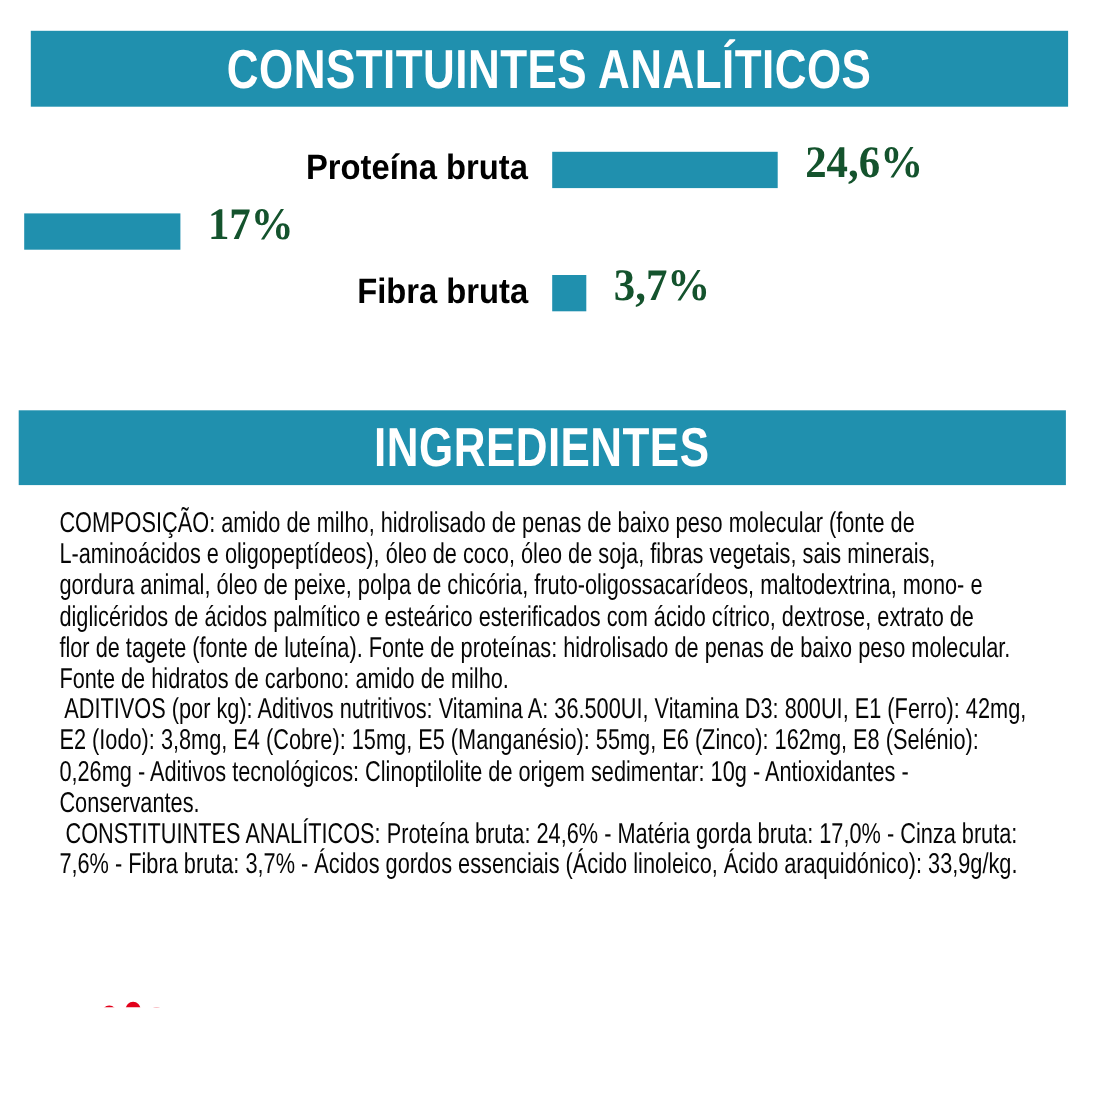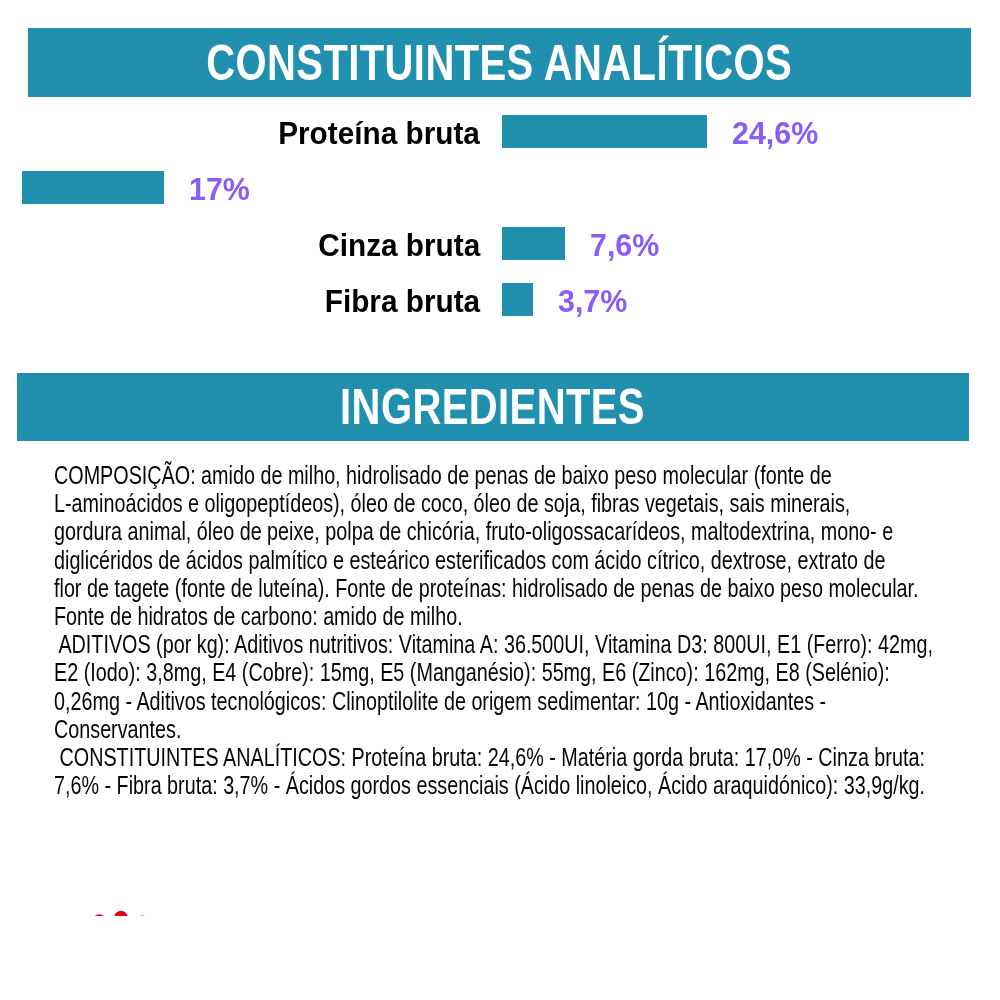--- a/index.html
+++ b/index.html
@@ -27,42 +27,43 @@
     font-size: 50px;
     font-weight: bold;
     letter-spacing: 0.5px;
     white-space: nowrap;
     display: inline-block;
     transform: scaleX(0.80);
   }
 
   
   #bar-chart { position: absolute; left: 0; top: 115px; width: 1000px; }
-  .crow { display: flex; align-items: flex-start; height: 56px; }
+  .crow { display: flex; align-items: flex-end; height: 56px; }
   .clabel {
     flex: 0 0 480px;
     text-align: right;
     font-size: 32px;
     font-weight: bold;
     color: #000000;
     white-space: nowrap;
   }
   .clabel > span { display: inline-block; transform: scaleX(0.93); transform-origin: 100% 50%; }
   .cbar {
     height: 33px;
     margin-left: 22px;
     background: var(--teal, #2090AE);
     flex: 0 0 auto;
   }
   .cval {
     margin-left: 25px;
-    font-size: 32px;
+    font-size: 41px;
     font-weight: bold;
-    color: #8b5cf6;
+    color: #14532d;
     white-space: nowrap;
+    font-family: Liberation Serif, serif;
   }
   .cval > span { display: inline-block; transform: scaleX(0.95); transform-origin: 0 50%; }
 
   
   #body-text { position: absolute; left: 32px; top: 461px; width: 960px; margin-left: 22px; }
   .tline {
     font-size: 26px;
     line-height: 28.2px;
     color: #060606;
     white-space: pre;
@@ -94,25 +95,20 @@
 
   <div id="bar-chart">
       <div class="crow">
         <div class="clabel"><span>Proteína bruta</span></div>
         <div class="cbar" style="width: 204.9px; background: rgb(32, 144, 174);"></div>
         <div class="cval"><span>24,6%</span></div>
       </div>
       <div class="crow">
         <div class="cbar" style="width: 141.6px; background: rgb(32, 144, 174);"></div>
         <div class="cval"><span>17%</span></div>
-      </div>
-      <div class="crow">
-        <div class="clabel"><span>Cinza bruta</span></div>
-        <div class="cbar" style="width: 63.3px; background: rgb(32, 144, 174);"></div>
-        <div class="cval"><span>7,6%</span></div>
       </div>
       <div class="crow">
         <div class="clabel"><span>Fibra bruta</span></div>
         <div class="cbar" style="width: 30.8px; background: rgb(32, 144, 174);"></div>
         <div class="cval"><span>3,7%</span></div>
       </div>
     </div>
 
   <div id="banner-ingredients" class="banner">
     <span class="banner-text">INGREDIENTES</span>

